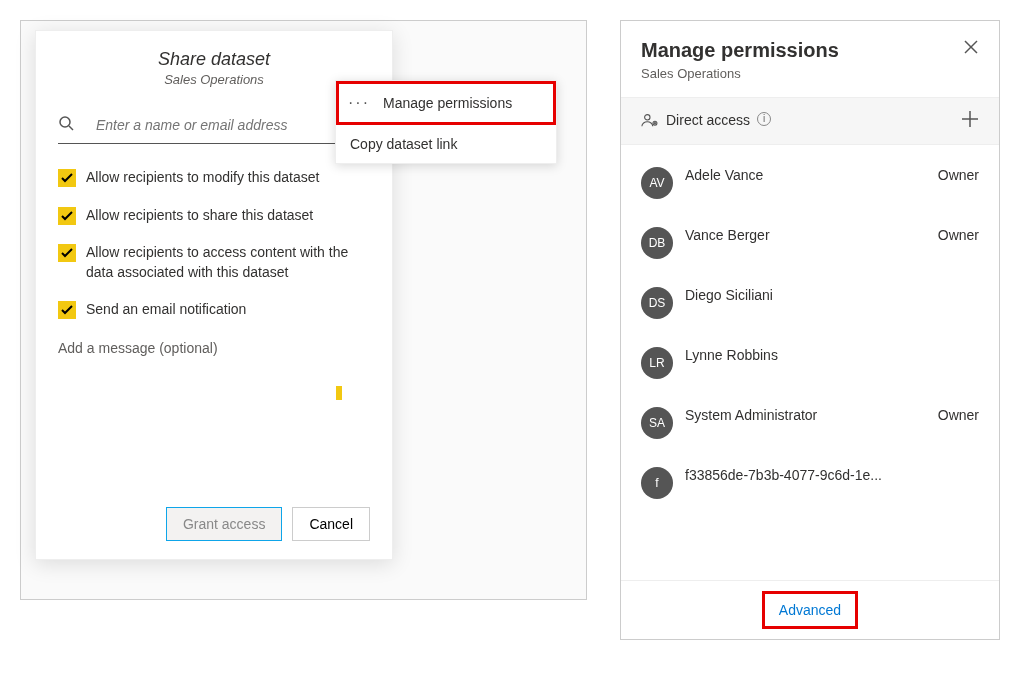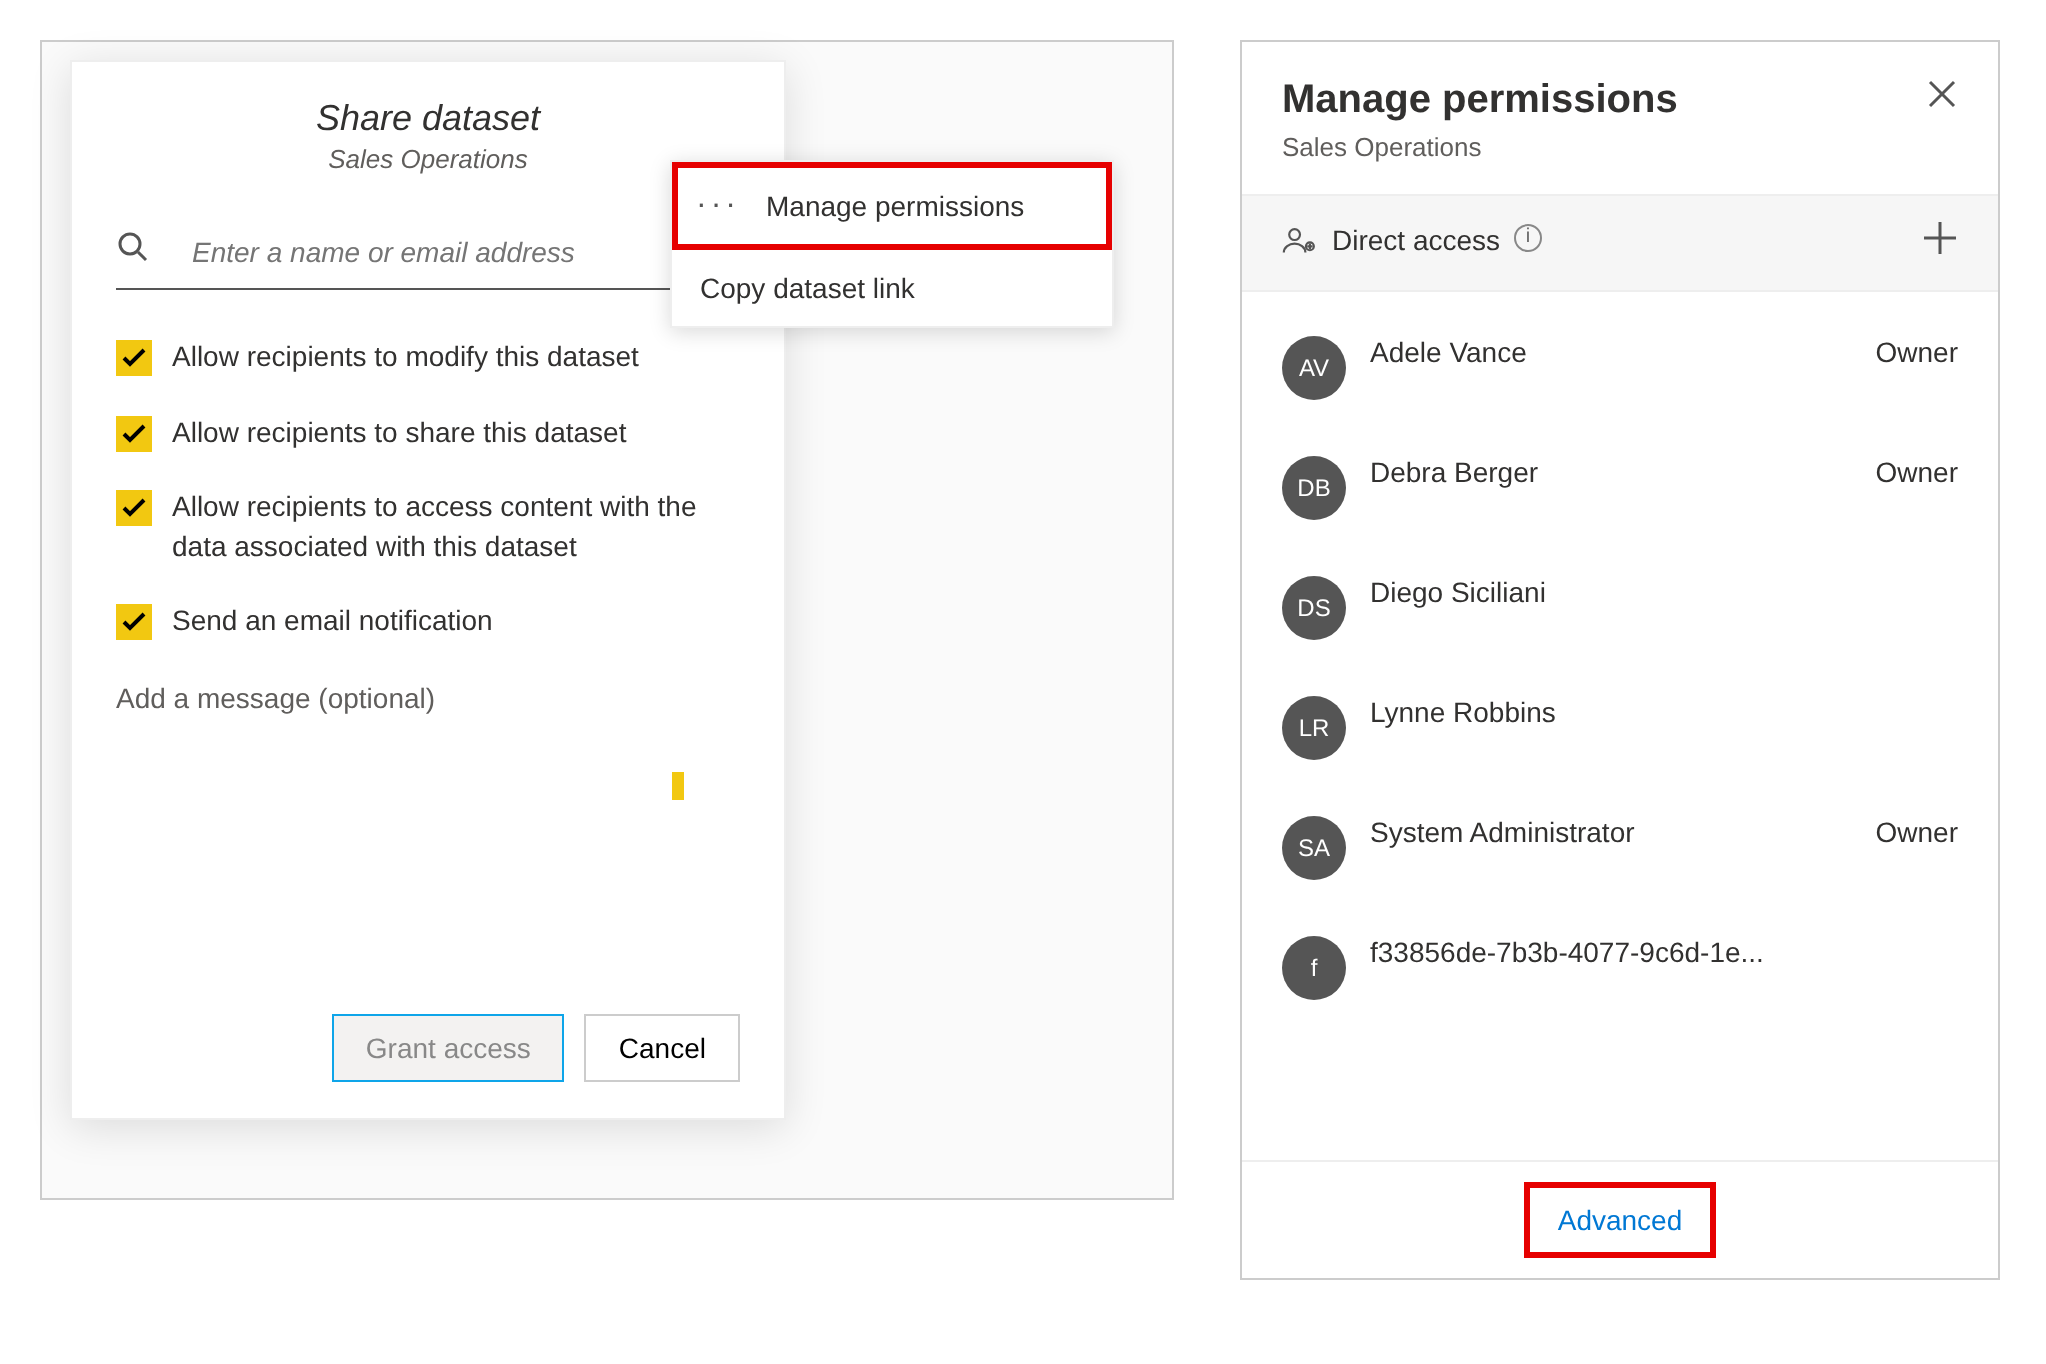--- a/index.html
+++ b/index.html
@@ -329,21 +329,21 @@
   </div>
 
   <div class="user-list">
     <div class="user-row">
       <div class="avatar">AV</div>
       <div class="user-name">Adele Vance</div>
       <div class="user-role">Owner</div>
     </div>
     <div class="user-row">
       <div class="avatar">DB</div>
-      <div class="user-name">Debra Berger</div>
+      <div class="user-name">Vance Berger</div>
       <div class="user-role">Owner</div>
     </div>
     <div class="user-row">
       <div class="avatar">DS</div>
       <div class="user-name">Diego Siciliani</div>
       <div class="user-role"></div>
     </div>
     <div class="user-row">
       <div class="avatar">LR</div>
       <div class="user-name">Lynne Robbins</div>

